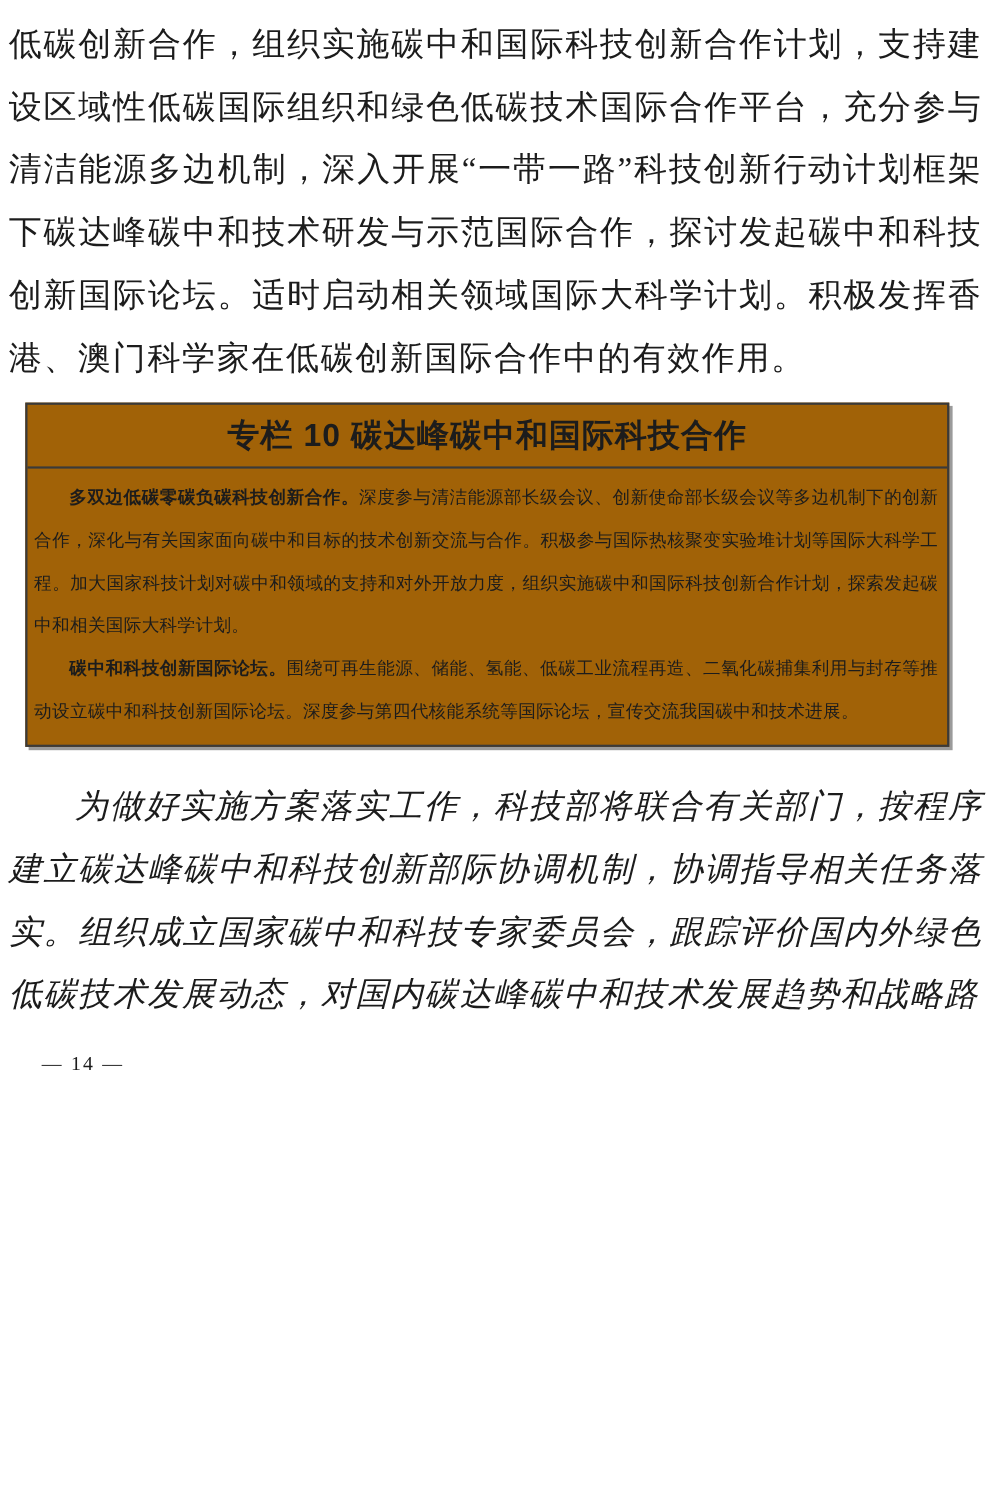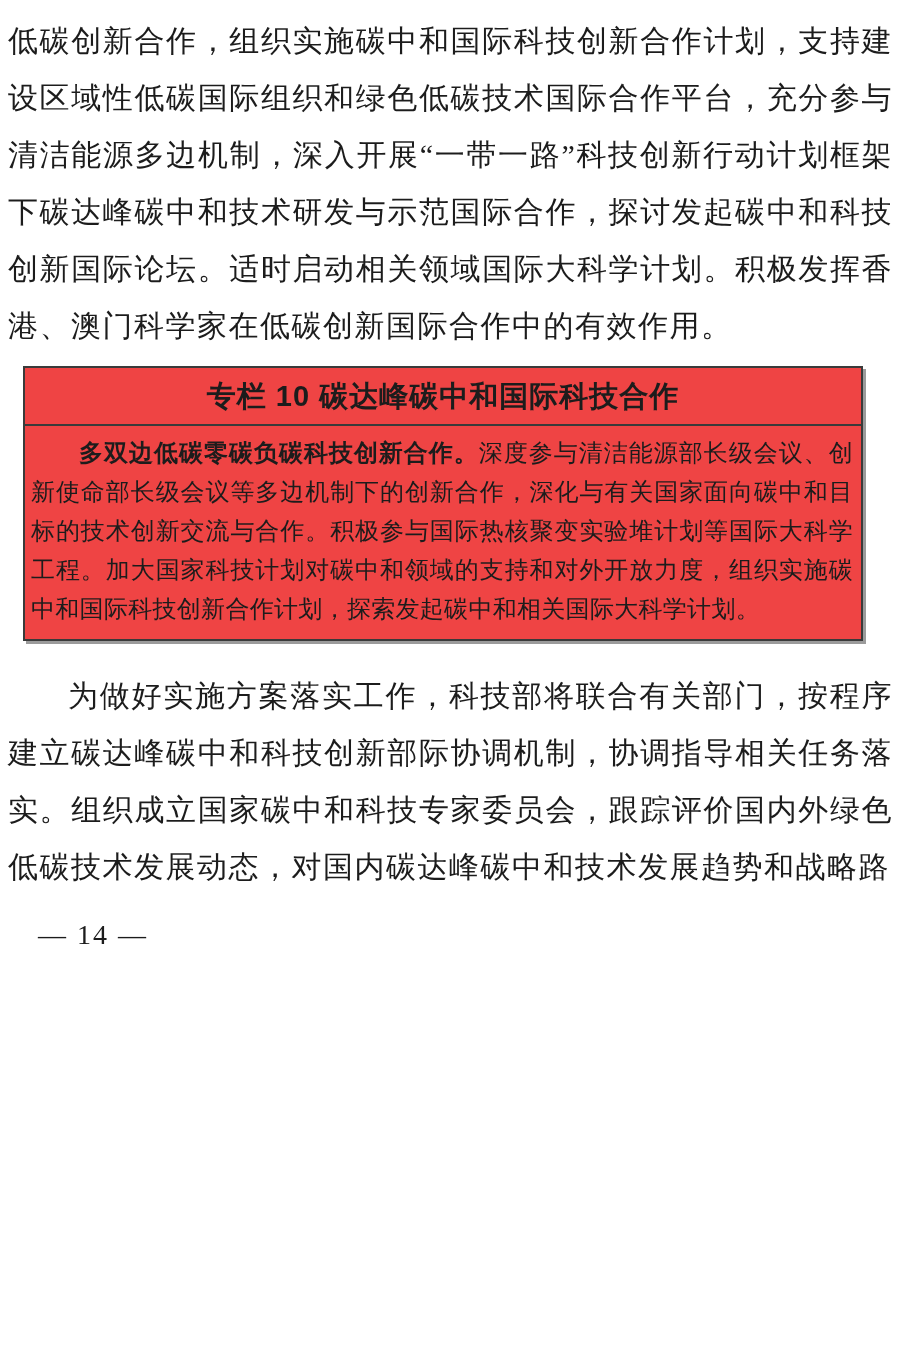--- a/index.html
+++ b/index.html
@@ -20,72 +20,74 @@
   .para {
     margin: 0;
     font-size: 30px;
     line-height: 57px;
     letter-spacing: 1.5px;
     text-align: justify;
   }
   .para-bottom {
     margin-top: 26px;
     text-indent: 2em;
+    font-style: italic;
   }
   .column-box {
     box-sizing: border-box;
     width: 840px;
     margin: 12px 0 0 15px;
     border: 2px solid #3a3a3a;
     box-shadow: 3px 3px 0 #9b9b9b;
-    background: #ef4444;
+    background: #a16207;
   }
   .box-header {
     height: 56px;
     line-height: 56px;
     text-align: center;
     font-weight: 700;
     font-size: 29px;
     letter-spacing: 1px;
     border-bottom: 2px solid #3a3a3a;
     font-family: "Liberation Sans", "DejaVu Sans", sans-serif;
   }
   .box-body {
     padding: 7px 8px 10px 6px;
   }
   .box-para {
     margin: 0;
-    font-size: 24px;
+    font-size: 16px;
     line-height: 39px;
     letter-spacing: 0.3px;
     text-align: justify;
     text-indent: 2em;
   }
   .box-para b {
     font-family: "Liberation Sans", "DejaVu Sans", sans-serif;
     font-weight: 700;
   }
   .footer {
     margin-top: 24px;
     padding-left: 30px;
-    font-size: 28px;
+    font-size: 18px;
     letter-spacing: 2px;
   }
 </style>
 </head>
 <body>
 
 <div class="page">
 
   <p class="para">低碳创新合作，组织实施碳中和国际科技创新合作计划，支持建设区域性低碳国际组织和绿色低碳技术国际合作平台，充分参与清洁能源多边机制，深入开展“一带一路”科技创新行动计划框架下碳达峰碳中和技术研发与示范国际合作，探讨发起碳中和科技创新国际论坛。适时启动相关领域国际大科学计划。积极发挥香港、澳门科学家在低碳创新国际合作中的有效作用。</p>
 
   <div class="column-box">
     <div class="box-header">专栏 10  碳达峰碳中和国际科技合作</div>
     <div class="box-body">
       <p class="box-para"><b>多双边低碳零碳负碳科技创新合作。</b><span>深度参与清洁能源部长级会议、创新使命部长级会议等多边机制下的创新合作，深化与有关国家面向碳中和目标的技术创新交流与合作。积极参与国际热核聚变实验堆计划等国际大科学工程。加大国家科技计划对碳中和领域的支持和对外开放力度，组织实施碳中和国际科技创新合作计划，探索发起碳中和相关国际大科学计划。</span></p>
+      <p class="box-para"><b>碳中和科技创新国际论坛。</b><span>围绕可再生能源、储能、氢能、低碳工业流程再造、二氧化碳捕集利用与封存等推动设立碳中和科技创新国际论坛。深度参与第四代核能系统等国际论坛，宣传交流我国碳中和技术进展。</span></p>
     </div>
   </div>
 
   <p class="para para-bottom">为做好实施方案落实工作，科技部将联合有关部门，按程序建立碳达峰碳中和科技创新部际协调机制，协调指导相关任务落实。组织成立国家碳中和科技专家委员会，跟踪评价国内外绿色低碳技术发展动态，对国内碳达峰碳中和技术发展趋势和战略路</p>
 
   <div class="footer">— 14 —</div>
 
 </div>
 
 </body></html>

